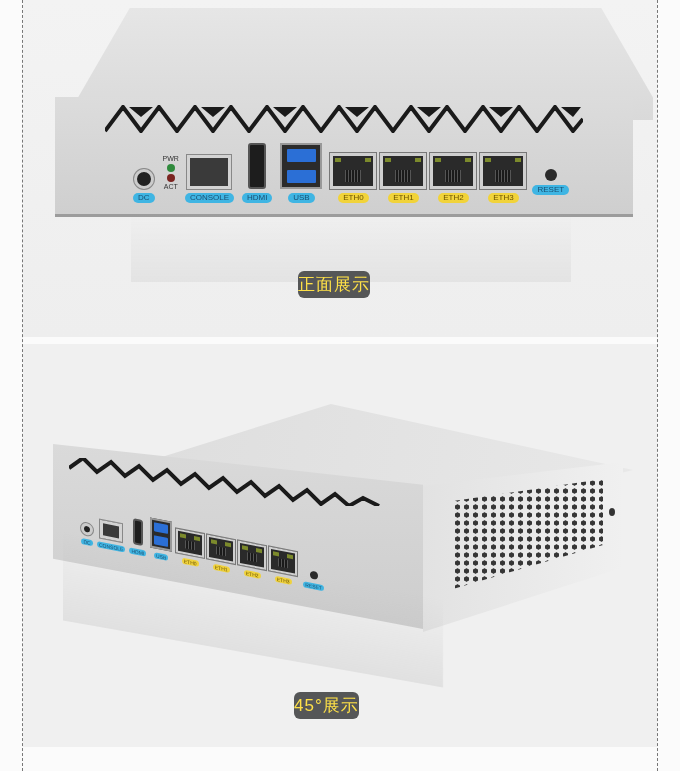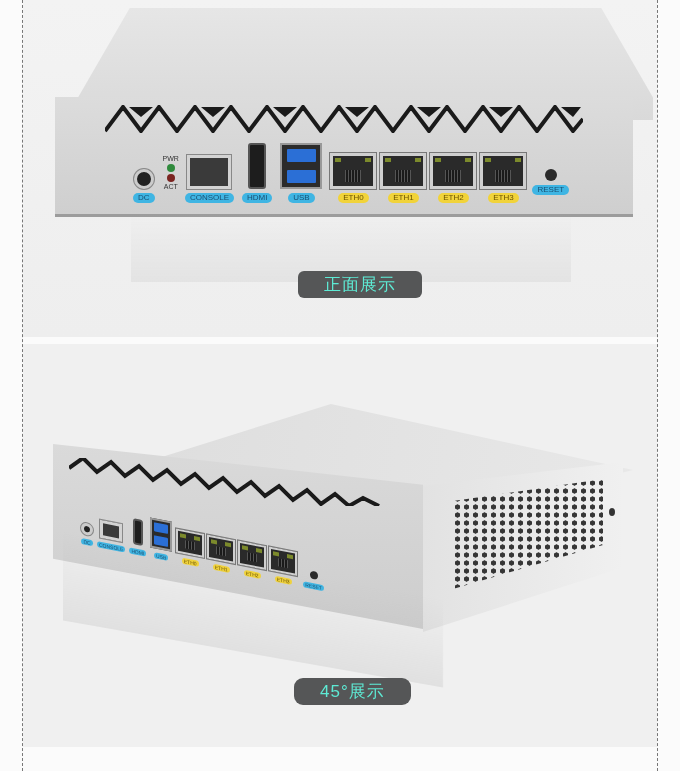--- a/index.html
+++ b/index.html
@@ -26,21 +26,21 @@
   .rj::before{left:2px;} .rj::after{right:2px;}
   .rj .pins{position:absolute;left:30%;right:30%;bottom:4px;height:40%;background:repeating-linear-gradient(90deg,#555 0 1px,#1a1a1a 1px 3px);}
   .console{background:#3a3a3a;border:3px solid #d3d3d3;outline:1px solid #888;box-sizing:border-box;}
   .hdmi{background:#1d1d1d;border-radius:3px;border:2px solid #555;box-sizing:border-box;}
   .usb{background:#2b2b2b;display:flex;flex-direction:column;justify-content:space-around;align-items:center;box-sizing:border-box;border:2px solid #999;}
   .usb i{display:block;width:78%;height:32%;background:#2b6fd6;border-radius:1px;}
   .reset{width:12px;height:12px;border-radius:50%;background:#2a2a2a;}
   .lbl{display:inline-block;border-radius:8px;font-size:8px;line-height:10px;padding:0 5px;margin-top:4px;white-space:nowrap;}
   .lbl.blue{background:#3fb5e3;color:#1a4f72;}
   .lbl.yellow{background:#f1d33a;color:#6b5200;}
-  .caption{position:absolute;background:#555657;color:#5eead4;font-size:17px;border-radius:6px;padding:2px 26px;letter-spacing:1px;}
+  .caption{position:absolute;background:#555657;color:#fde047;font-size:17px;border-radius:6px;padding:2px 0;letter-spacing:1px;}
   
   .a-top{position:absolute;left:40px;top:60px;width:570px;height:120px;background:linear-gradient(100deg,#dcdcdc,#e8e8e8);
         clip-path:polygon(0 70%,47% 0,100% 55%,62% 100%,5% 100%);}
   .a-face{position:absolute;left:30px;top:100px;width:370px;height:185px;background:linear-gradient(#dadada,#cdcdcd);
         clip-path:polygon(0 0,100% 22%,100% 100%,0 62%);}
   .a-side{position:absolute;left:400px;top:118px;width:200px;height:170px;background:linear-gradient(90deg,#e2e2e2,#f0f0f0);
         clip-path:polygon(0 14%,100% 0,100% 62%,0 100%);}
   .a-honey{position:absolute;left:430px;top:135px;width:150px;height:110px;
         background-image:radial-gradient(circle,#222 2.4px,transparent 2.8px);background-size:9px 8px;
         clip-path:polygon(0 20%,100% 0,100% 60%,0 100%);opacity:.9;}
@@ -188,14 +188,14 @@
         <span class="lbl blue" style="font-size:5px;line-height:6px;padding:0 2px">RESET</span>
       </div>
     </div>
   </div>
   <div class="a-side"></div>
   <div class="a-honey"></div>
   <div class="a-screw"></div>
 
   <div class="reflect" style="left:40px;top:220px;width:380px;height:90px;background:linear-gradient(#aaa,transparent);transform:scaleY(-1) skewY(-10deg);"></div>
 
-  <div class="caption" style="left:271px;top:334px;border-radius:9px;">45°展示</div>
+  <div class="caption" style="left:271px;top:348px;">45°展示</div>
 </section>
 
 </body></html>

